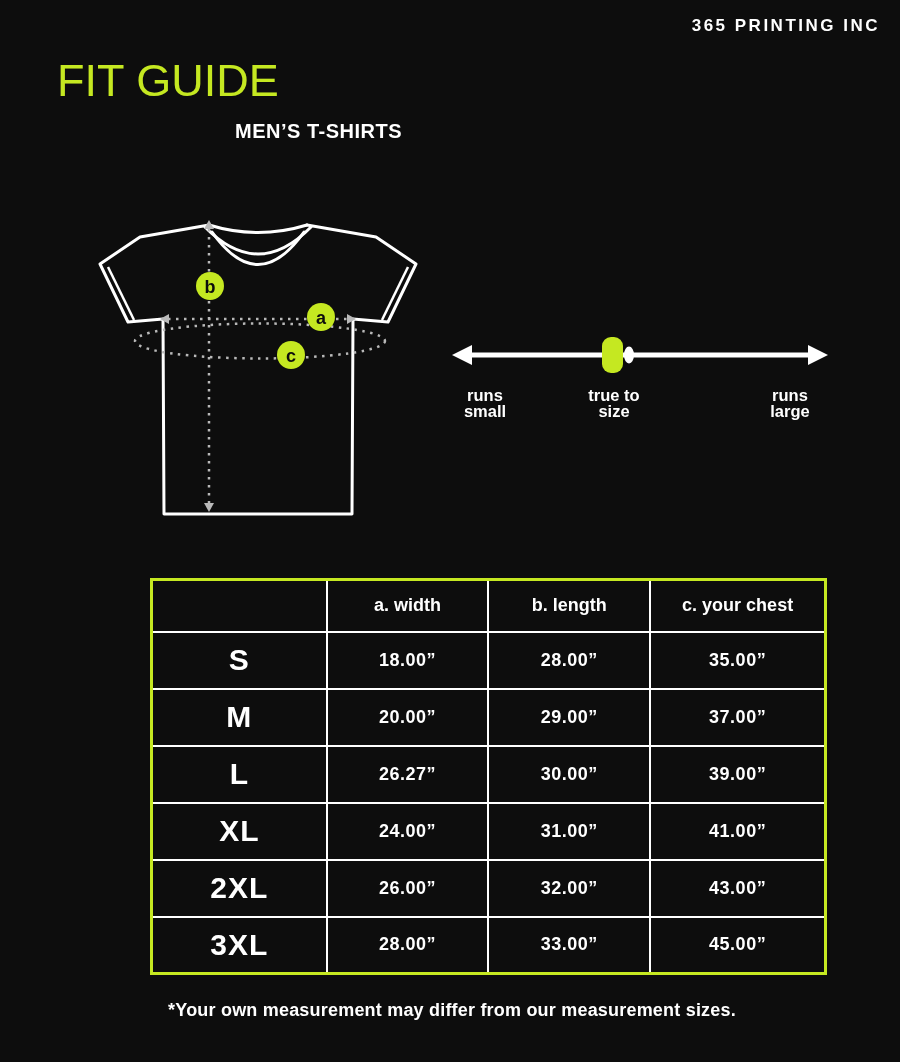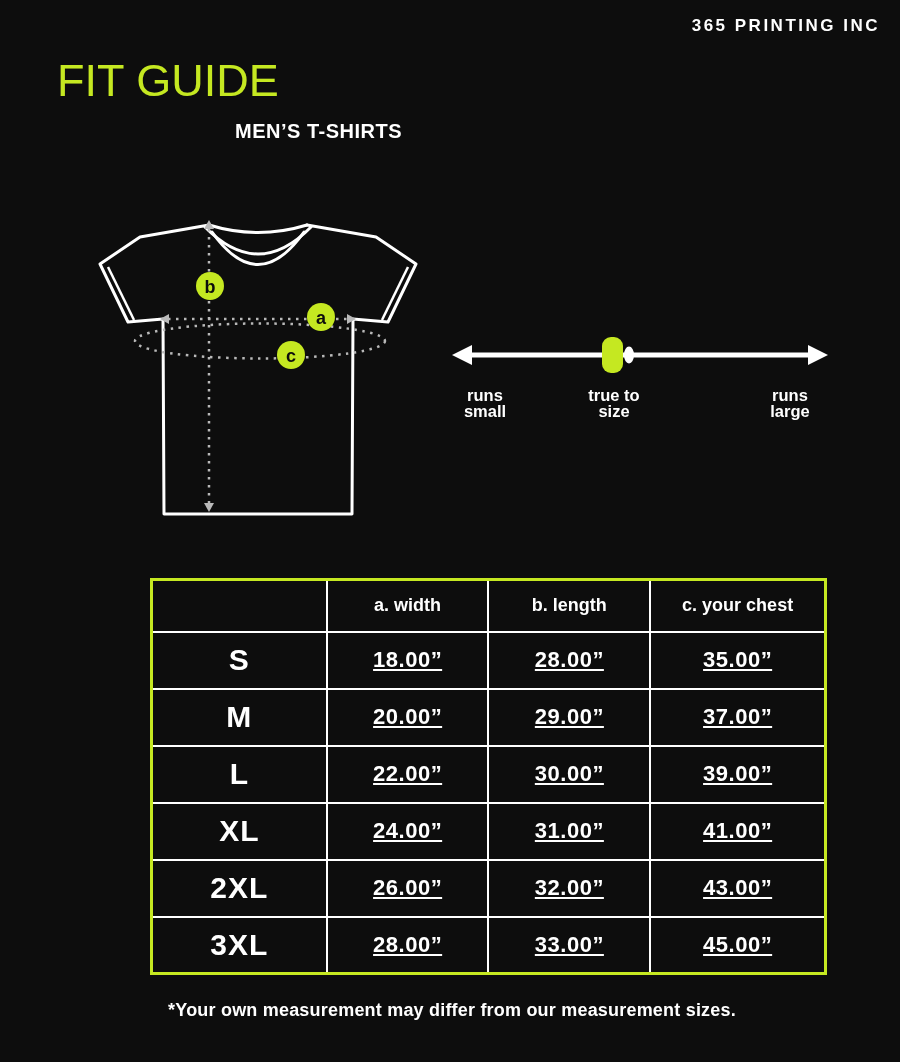--- a/index.html
+++ b/index.html
@@ -49,21 +49,21 @@
     margin-left:32px;
   }
   .size-table th,.size-table td{
     border:2.5px solid #ffffff;
     text-align:center;vertical-align:middle;
     background:transparent;padding:0;
   }
   .size-table thead th{height:52px;font-size:18px;font-weight:800;color:var(--text);}
   .size-table td{height:57px;}
   .size-table td.size-cell{font-size:30px;font-weight:800;letter-spacing:1px;}
-  .size-table td.val-cell{font-size:22px;font-weight:800;letter-spacing:0.5px;text-decoration:underline;}
+  .size-table td.val-cell{font-size:18px;font-weight:800;letter-spacing:0.5px;}
   .col-size{width:26%;}
   .col-a{width:24%;}
   .col-b{width:24%;}
   .col-c{width:26%;}
   .footnote{
     position:absolute;left:2px;top:1000px;width:900px;
     text-align:center;font-size:18px;font-weight:800;color:var(--text);
     letter-spacing:0.2px;
   }
   .svg-point-letter{
@@ -156,21 +156,21 @@
       <td class="val-cell">35.00”</td>
     </tr>
     <tr>
       <td class="size-cell">M</td>
       <td class="val-cell">20.00”</td>
       <td class="val-cell">29.00”</td>
       <td class="val-cell">37.00”</td>
     </tr>
     <tr>
       <td class="size-cell">L</td>
-      <td class="val-cell">22.00”</td>
+      <td class="val-cell">26.27”</td>
       <td class="val-cell">30.00”</td>
       <td class="val-cell">39.00”</td>
     </tr>
     <tr>
       <td class="size-cell">XL</td>
       <td class="val-cell">24.00”</td>
       <td class="val-cell">31.00”</td>
       <td class="val-cell">41.00”</td>
     </tr>
     <tr>

